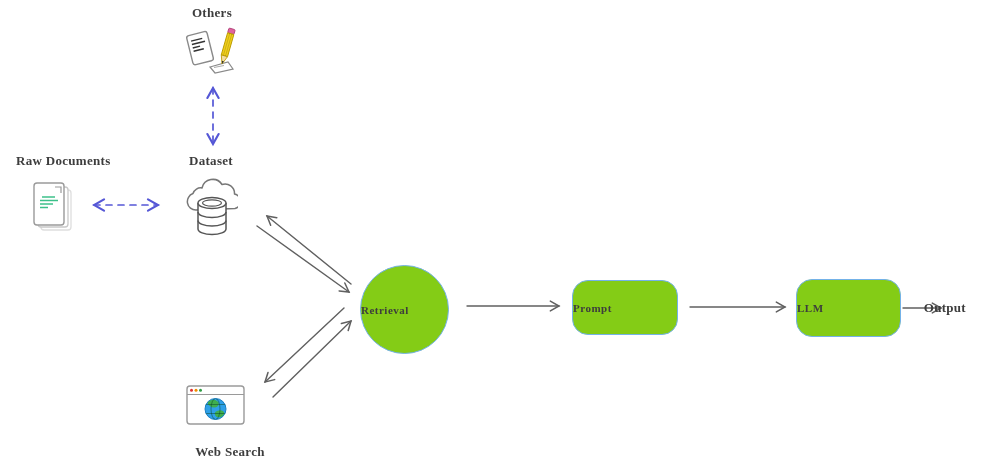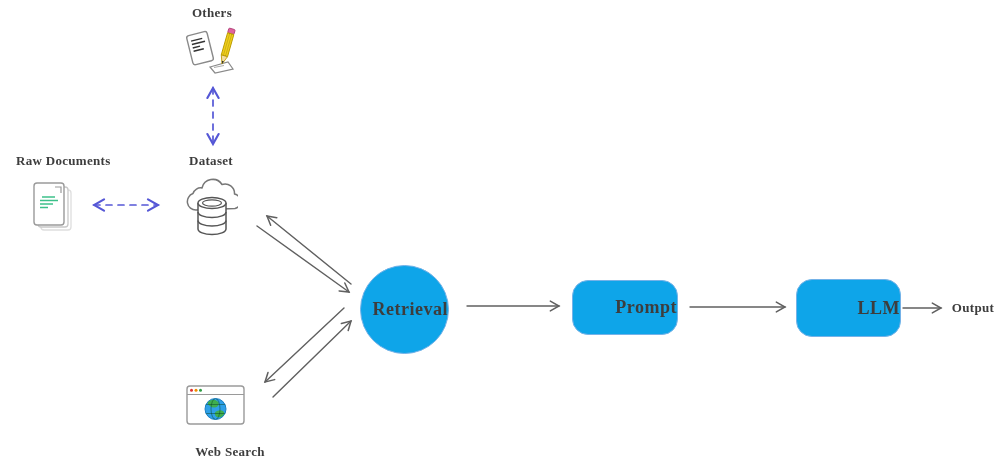--- a/index.html
+++ b/index.html
@@ -15,23 +15,23 @@
     font-family:Liberation Serif, serif;overflow:hidden;
   }
   .overlay{position:absolute;left:0;top:0;width:1001px;height:464px;}
   .edge-gray{stroke:var(--arrow);stroke-width:1.4;fill:none;stroke-linecap:round;}
   .edge-violet{stroke:var(--dashed-arrow);stroke-width:1.7;fill:none;stroke-dasharray:6 6;stroke-linecap:round;}
   .label{
     position:absolute;font-size:13px;font-weight:bold;color:var(--label-text);
     letter-spacing:.3px;text-align:center;white-space:nowrap;
   }
   .node{
-    position:absolute;display:flex;align-items:center;justify-content:flex-end;
-    background:#0ea5e9;border:1.6px solid var(--node-border);
-    font-size:18px;font-weight:bold;color:var(--label-text);letter-spacing:.5px;
+    position:absolute;display:flex;align-items:center;justify-content:flex-start;
+    background:#84cc16;border:1.6px solid var(--node-border);
+    font-size:11px;font-weight:bold;color:var(--label-text);letter-spacing:.5px;
     box-sizing:border-box;
   }
   .node.circle{border-radius:50%;}
   .node.pill{border-radius:16px;}
   .icon{position:absolute;}
 </style>
 </head>
 <body>
 
 <div class="canvas">
@@ -131,15 +131,15 @@
   </div>
 
   <div class="node pill" style="left:572px;top:280px;width:106px;height:55px;">
     <span>Prompt</span>
   </div>
 
   <div class="node pill" style="left:796px;top:279px;width:105px;height:58px;">
     <span>LLM</span>
   </div>
 
-  <div class="label" style="left:944px;top:300px;width:58px;">Output</div>
+  <div class="label" style="left:908px;top:300px;width:58px;text-align:right;">Output</div>
 
 </div>
 
 </body></html>

